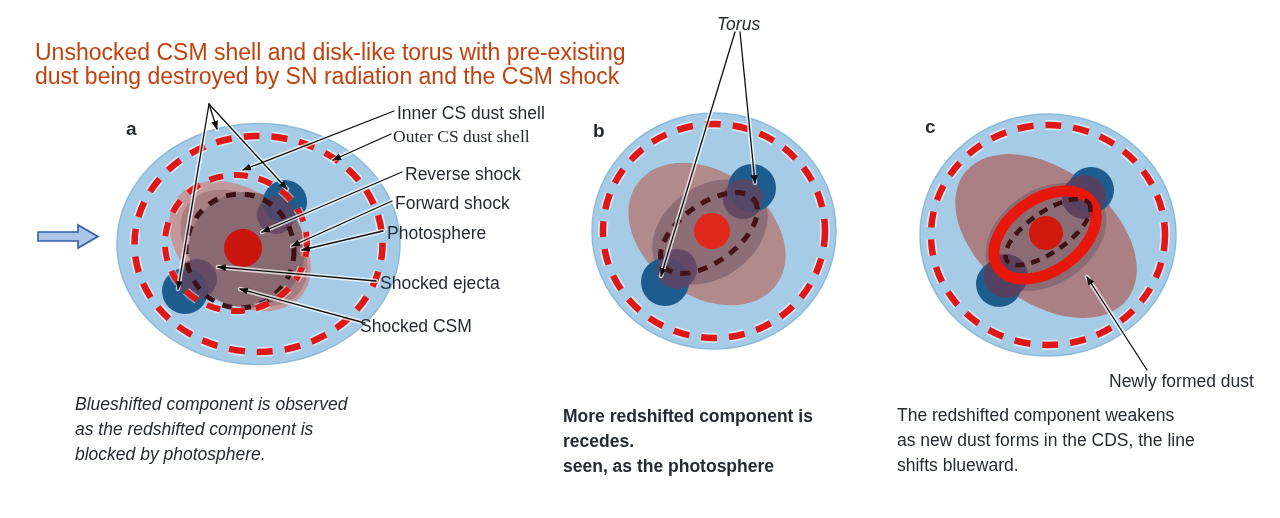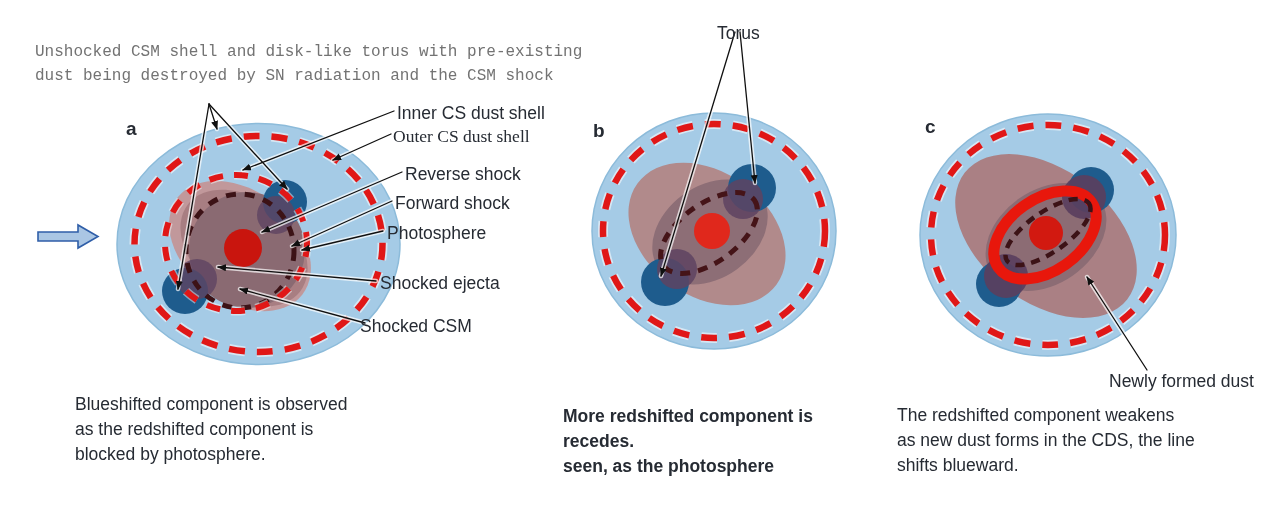--- a/index.html
+++ b/index.html
@@ -5,21 +5,21 @@
   html,body{margin:0;padding:0;background:#ffffff;}
   .canvas{
     position:relative;width:1280px;height:518px;background:#ffffff;overflow:hidden;
     font-family:"Liberation Sans", sans-serif;color:#262b33;
   }
   .canvas svg{position:absolute;left:0;top:0;}
   .txt{position:absolute;white-space:nowrap;font-size:17.5px;line-height:23px;color:#262b33;}
   .caption{position:absolute;font-size:17.5px;line-height:25px;color:#262b33;}
   .caption div{white-space:nowrap;}
   .panel-letter{position:absolute;font-size:19px;font-weight:bold;color:#262b33;}
-  .desc{position:absolute;font-size:16px;line-height:24px;color:#737373;font-family:Liberation Mono, monospace;}
+  .desc{position:absolute;font-size:23px;line-height:24px;color:#c2410c;}
   .desc div{white-space:nowrap;}
 </style>
 </head>
 <body>
 
 <div class="canvas">
 
   <svg width="1280" height="518" viewBox="0 0 1280 518">
     <defs>
       <marker id="ah" markerWidth="10" markerHeight="8" refX="8" refY="3.5" orient="auto" markerUnits="userSpaceOnUse">
@@ -109,37 +109,37 @@
         <line x1="1147" y1="370" x2="1087" y2="277" marker-end="url(#ah)"></line>
       </g>
     </g>
   </svg>
 
   <div class="desc" style="left:35px;top:40px;">
     <div>Unshocked CSM shell and disk-like torus with pre-existing</div>
     <div>dust being destroyed by SN radiation and the CSM shock</div>
   </div>
 
-  <div class="txt" style="left:717px;top:22px;">Torus</div>
+  <div class="txt" style="left:717px;top:13px;font-style:italic;">Torus</div>
 
   <div class="panel-letter" style="left:126px;top:118px;">a</div>
   <div class="panel-letter" style="left:593px;top:120px;">b</div>
   <div class="panel-letter" style="left:925px;top:116px;">c</div>
 
   <div class="txt" style="left:397px;top:102px;">Inner CS dust shell</div>
   <div class="txt" style="left:393px;top:125px;font-family:Liberation Serif, serif;">Outer CS dust shell</div>
   <div class="txt" style="left:405px;top:163px;">Reverse shock</div>
   <div class="txt" style="left:395px;top:192px;">Forward shock</div>
   <div class="txt" style="left:387px;top:222px;">Photosphere</div>
   <div class="txt" style="left:380px;top:272px;">Shocked ejecta</div>
   <div class="txt" style="left:360px;top:315px;">Shocked CSM</div>
 
   <div class="txt" style="left:1062px;top:370px;margin-left:47px;">Newly formed dust</div>
 
-  <div class="caption" style="left:75px;top:392px;">
+  <div class="caption" style="left:75px;top:392px;font-style:italic;">
     <div>Blueshifted component is observed</div>
     <div>as the redshifted component is</div>
     <div>blocked by photosphere.</div>
   </div>
 
   <div class="caption" style="left:563px;top:404px;font-weight:bold;">
     <div>More redshifted component is</div>
     <div>recedes.</div>
     <div>seen, as the photosphere</div>
   </div>

